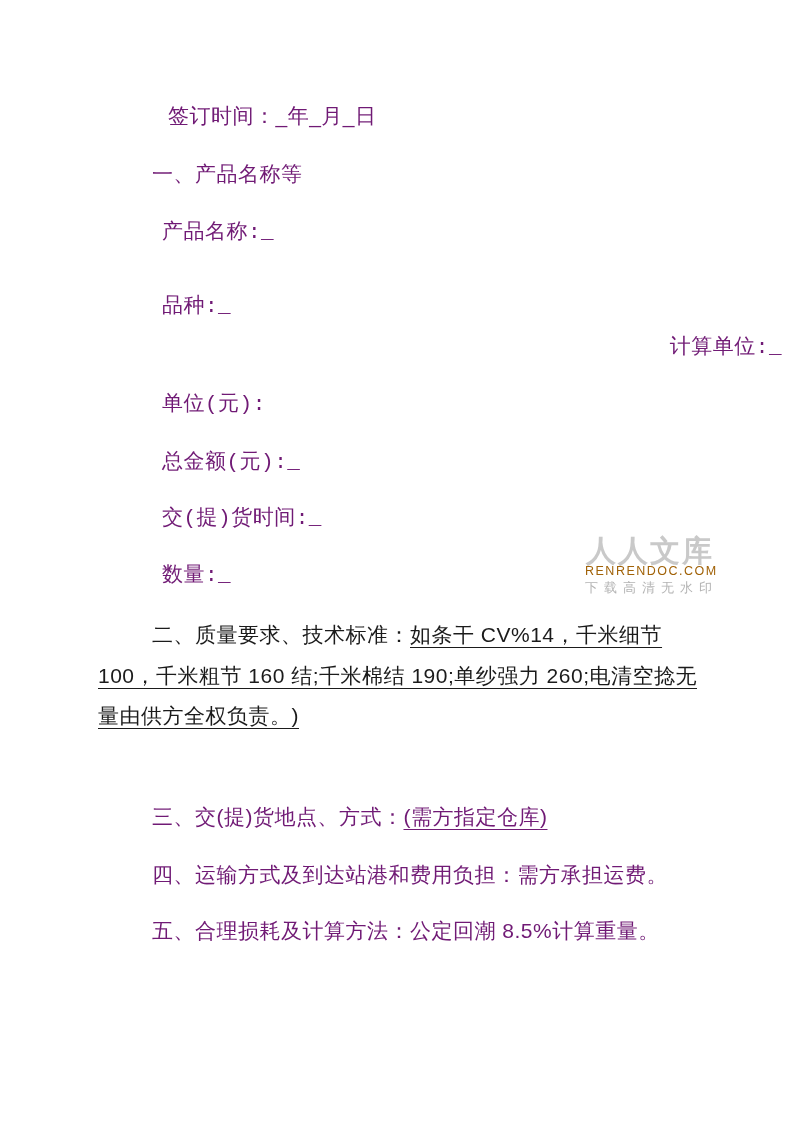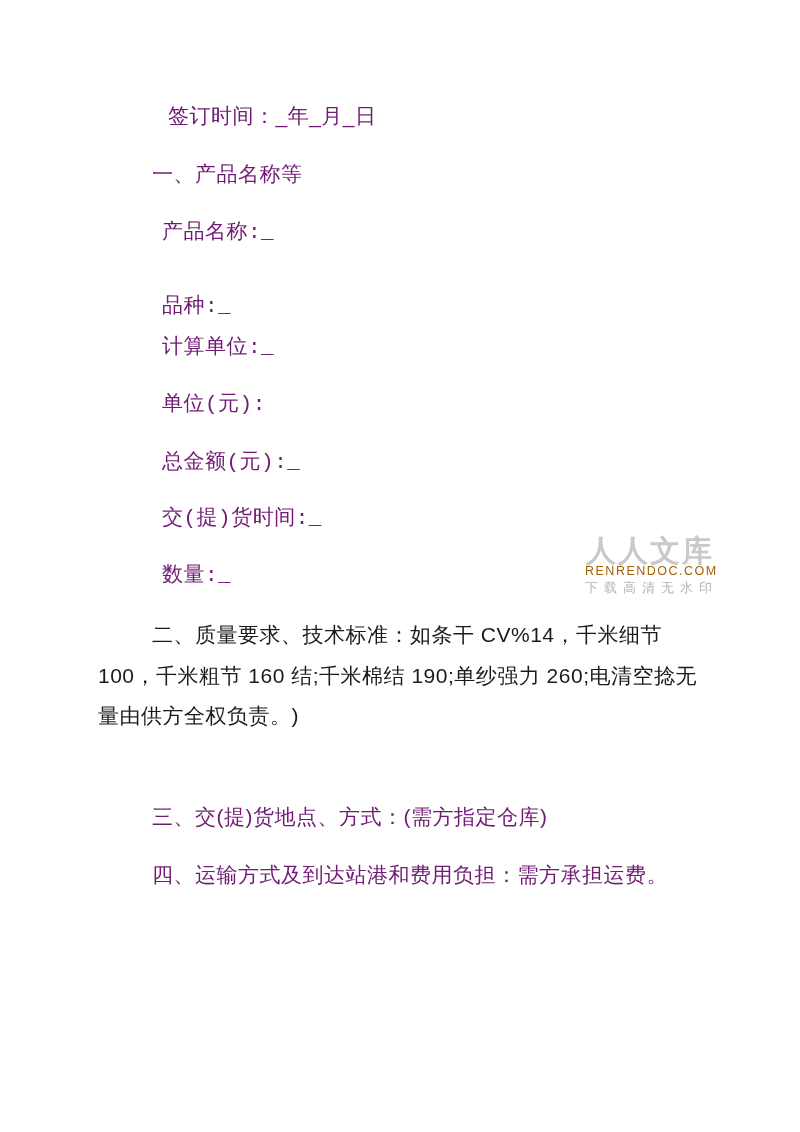--- a/index.html
+++ b/index.html
@@ -34,20 +34,21 @@
     width: 585px;
     font-size: 21px;
     color: #1b1b1b;
     letter-spacing: 0.5px;
   }
   .para .pline {
     line-height: 40.5px;
     white-space: nowrap;
   }
   .u {
+    text-decoration: underline;
     text-decoration-thickness: 1px;
     text-underline-offset: 5px;
   }
 
   
   .wm-title {
     position: absolute;
     left: 586px; top: 535px;
     font-size: 30px;
     line-height: 31px;
@@ -73,21 +74,21 @@
     letter-spacing: 6px;
     color: #b3b3b3;
     white-space: nowrap;
   }
 
   
   .pos-sign  { top: 101px; }
   .pos-s1    { top: 159px; }
   .pos-f1    { top: 218px; }
   .pos-f2    { top: 292px; }
-  .pos-f3    { top: 333px; }
+  .pos-f3    { top: 333px; text-align: right; }
   .pos-f4    { top: 390px; }
   .pos-f5    { top: 448px; }
   .pos-f6    { top: 504px; }
   .pos-f7    { top: 561px; }
   .pos-p2    { top: 615px; }
   .pos-s3    { top: 802px; }
   .pos-s4    { top: 860px; }
   .pos-s5    { top: 916px; }
 </style>
 </head>
@@ -114,14 +115,15 @@
   <div class="para pos-p2">
     <div class="pline indent-sec"><span>二、质量要求、技术标准：</span><span class="u">如条干 CV%14，千米细节</span></div>
     <div class="pline"><span class="u">100，千米粗节 160 结;千米棉结 190;单纱强力 260;电清空捻无</span></div>
     <div class="pline"><span class="u">量由供方全权负责。)</span></div>
   </div>
 
   <div class="line indent-sec pos-s3"><span>三、交(提)货地点、方式：</span><span class="u">(需方指定仓库)</span></div>
 
   <div class="line indent-sec pos-s4">四、运输方式及到达站港和费用负担：需方承担运费。</div>
 
+  <div class="line indent-sec pos-s5">五、合理损耗及计算方法：公定回潮 8.5%计算重量。</div>
 
 </div>
 
 </body></html>

